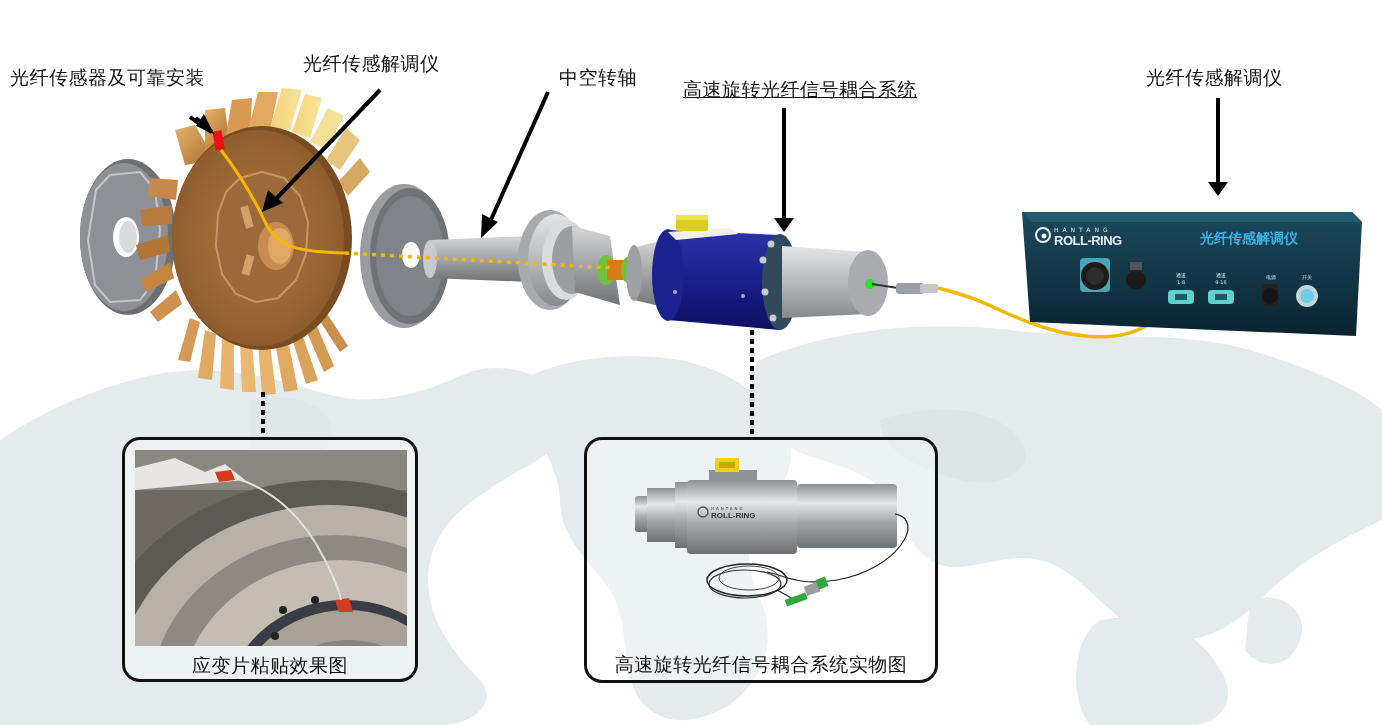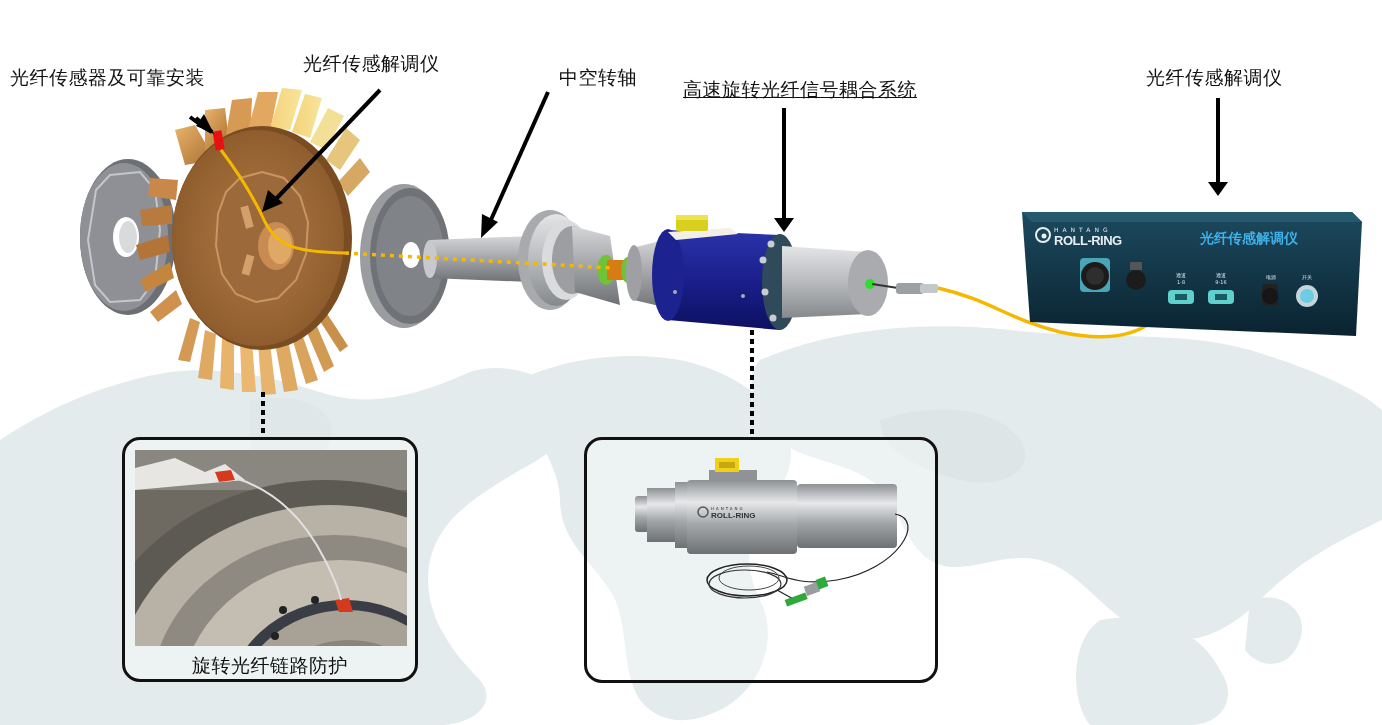--- a/index.html
+++ b/index.html
@@ -275,21 +275,21 @@
     <ellipse cx="210" cy="260" rx="120" ry="110" fill="#3a3d45"></ellipse>
     <ellipse cx="212" cy="262" rx="112" ry="102" fill="#a8a296"></ellipse>
     <ellipse cx="214" cy="270" rx="90" ry="80" fill="#8a857b"></ellipse>
     <circle cx="148" cy="160" r="4" fill="#222"></circle>
     <circle cx="180" cy="150" r="4" fill="#222"></circle>
     <circle cx="140" cy="186" r="4" fill="#222"></circle>
     <path d="M80 22 L96 20 L100 30 L84 32 Z" fill="#d53a1e"></path>
     <path d="M200 150 L214 148 L218 162 L204 162 Z" fill="#d53a1e"></path>
     <path d="M100 28 C140 40 170 70 190 110 C200 130 205 145 206 150" stroke="#e0e0e0" stroke-width="2" fill="none"></path>
   </svg>
-  <div class="photo-caption" style="top:213px;">旋转光纤链路防护</div>
+  <div class="photo-caption" style="top:213px;">应变片粘贴效果图</div>
 </div>
 
 <div class="photo-box" style="left:584px; top:437px; width:354px; height:246px;">
   <svg class="photo-img" style="left:40px; top:10px; width:290px; height:180px;" viewBox="0 0 290 180">
     <defs>
       <linearGradient id="ss" x1="0" y1="0" x2="0" y2="1">
         <stop offset="0" stop-color="#8e9194"></stop>
         <stop offset="0.3" stop-color="#e6e8ea"></stop>
         <stop offset="0.6" stop-color="#a4a7aa"></stop>
         <stop offset="1" stop-color="#6e7174"></stop>
@@ -308,13 +308,14 @@
     <text x="84" y="68" font-size="8" fill="#333" font-family="Liberation Sans, sans-serif" font-weight="bold">ROLL-RING</text>
     <path d="M268 64 C300 70 270 120 210 130 C170 136 160 126 140 122" stroke="#222" stroke-width="1.2" fill="none"></path>
     <ellipse cx="120" cy="130" rx="40" ry="16" fill="none" stroke="#222" stroke-width="1.5"></ellipse>
     <ellipse cx="118" cy="134" rx="36" ry="14" fill="none" stroke="#333" stroke-width="1.2"></ellipse>
     <ellipse cx="122" cy="128" rx="30" ry="12" fill="none" stroke="#444" stroke-width="1"></ellipse>
     <path d="M150 140 L168 150" stroke="#222" stroke-width="1.2"></path>
     <rect x="158" y="146" width="22" height="7" fill="#2fa83c" transform="rotate(-20 169 149)"></rect>
     <rect x="178" y="134" width="14" height="10" fill="#9a9da0" transform="rotate(-20 185 139)"></rect>
     <rect x="190" y="128" width="10" height="10" fill="#2fa83c" transform="rotate(-20 195 133)"></rect>
   </svg>
+  <div class="photo-caption" style="top:212px;">高速旋转光纤信号耦合系统实物图</div>
 </div>
 
 </body></html>

